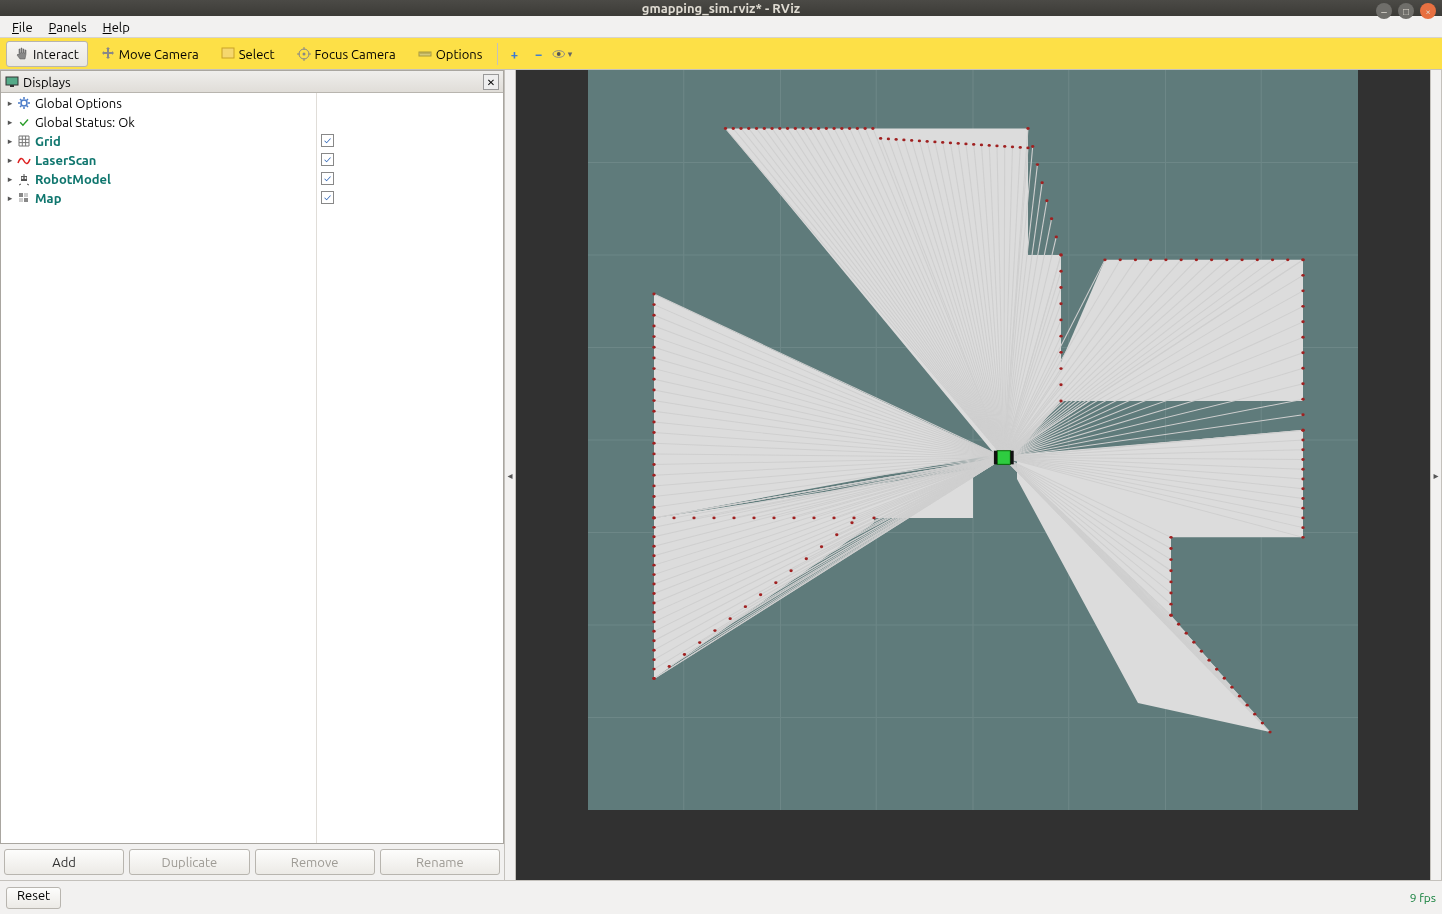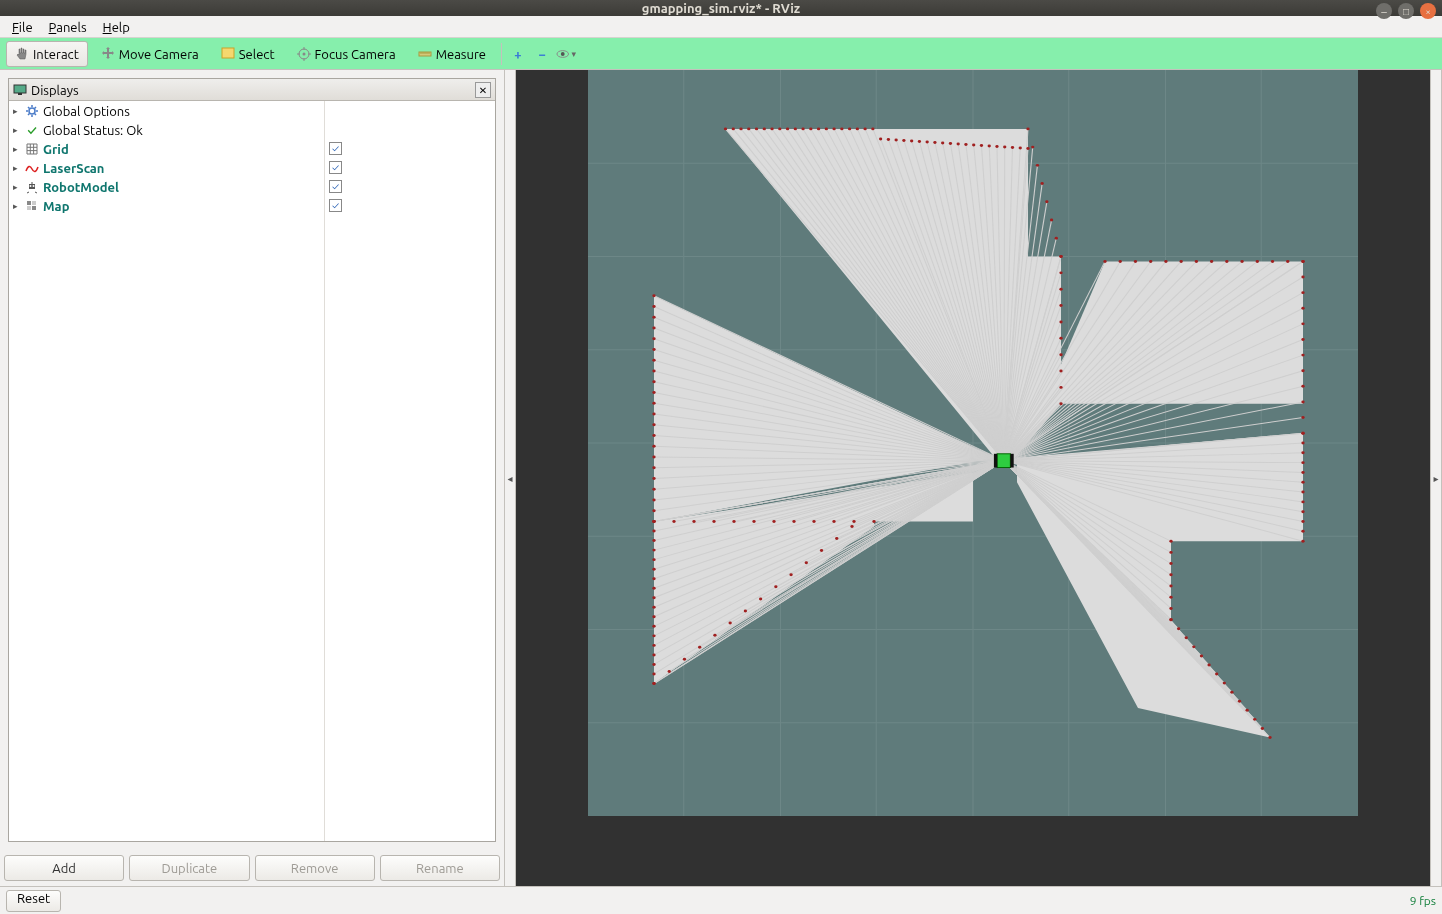--- a/index.html
+++ b/index.html
@@ -10,31 +10,31 @@
 .window-controls { position: absolute; right: 6px; top: 3px; display: flex; gap: 6px; }
 .win-btn { width: 16px; height: 16px; border-radius: 8px; display: flex; align-items: center; justify-content: center; font-size: 10px; }
 .win-min { background: #6f6e6a; }
 .win-max { background: #6f6e6a; }
 .win-close { background: #e77041; }
 
 .menubar { height: 22px; background: #f2f1f0; display: flex; align-items: center; padding: 0 4px; border-bottom: 1px solid #d6d3cf; }
 .menu-item { padding: 2px 8px; cursor: default; }
 .menu-item u { text-decoration: underline; }
 
-.toolbar { height: 32px; background: #86efac; display: flex; align-items: center; padding: 2px 6px; gap: 4px; border-bottom: 1px solid #c4c1bc; }
+.toolbar { height: 32px; background: #fde047; display: flex; align-items: center; padding: 2px 6px; gap: 4px; border-bottom: 1px solid #c4c1bc; }
 .tool-btn { display: flex; align-items: center; gap: 4px; padding: 4px 8px; border: 1px solid transparent; border-radius: 3px; cursor: default; height: 26px; }
 .tool-btn.active { border: 1px solid #b8b5af; background: linear-gradient(#f6f5f3,#e9e7e3); }
 .tool-icon { width: 14px; height: 14px; display: inline-block; }
 .tool-sep { width: 1px; height: 22px; background: #c4c1bc; margin: 0 2px; }
 .tiny-btn { width: 20px; height: 20px; display: flex; align-items: center; justify-content: center; border-radius: 3px; }
 .dropdown-arrow::after { content: "▾"; font-size: 9px; margin-left: 2px; color: #666; }
 
 .content-area { flex: 1; display: flex; }
 .left-panel { width: 504px; display: flex; flex-direction: column; }
-.displays-panel { flex: 1; border: 1px solid #a9a6a0; margin: 8px; display: flex; flex-direction: column; background: #fff; }
+.displays-panel { flex: 1; border: 1px solid #a9a6a0; margin: 0; display: flex; flex-direction: column; background: #fff; text-align: center; }
 .panel-header { height: 22px; background: linear-gradient(#efeeec,#e0ddd8); border-bottom: 1px solid #b8b5af; display: flex; align-items: center; padding: 0 4px; position: relative; }
 .panel-header-icon { width: 14px; height: 14px; margin-right: 4px; }
 .panel-close { position: absolute; right: 4px; top: 3px; width: 16px; height: 16px; border: 1px solid #999; background: #eee; font-size: 10px; display:flex; align-items:center; justify-content:center; }
 
 .tree { flex: 1; background: #fff; display: flex; }
 .tree-names { width: 316px; border-right: 1px solid #e0ddd8; }
 .tree-checks { flex: 1; }
 .tree-row { height: 19px; display: flex; align-items: center; padding-left: 4px; gap: 2px; }
 .expand { width: 10px; font-size: 9px; color: #555; }
 .item-icon { width: 14px; height: 14px; display: inline-flex; align-items: center; justify-content: center; }
@@ -45,21 +45,21 @@
 
 .panel-buttons { display: flex; gap: 5px; padding: 5px 4px; background: #f2f1f0; }
 .panel-btn { flex: 1; height: 26px; border: 1px solid #b8b5af; border-radius: 3px; background: linear-gradient(#fdfdfc,#eceae6); display:flex; align-items:center; justify-content:center; color: #333; }
 .panel-btn.disabled { color: #9e9b95; }
 .collapse-handle { width: 12px; display:flex; align-items:center; justify-content:center; background: #f2f1f0; font-size:10px; color:#555; border-left:1px solid #c4c1bc; border-right:1px solid #c4c1bc;}
 .viewport { flex: 1; background: #313131; position: relative; }
 .viewport-inner { position: absolute; left: 72px; right: 72px; top: 0; bottom: 70px; background: #5f7b7b; overflow:hidden;}
 .scan-area { position:absolute; inset:0;}
 .free-space { fill: #dcdcdc; }
 
-.statusbar { height: 28px; background: #f2f1f0; border-top: 1px solid #c4c1bc; display: flex; align-items: center; padding: 0 6px; justify-content: space-between; gap: 30px; }
+.statusbar { height: 34px; background: #f2f1f0; border-top: 1px solid #c4c1bc; display: flex; align-items: center; padding: 0 6px; justify-content: space-between; gap: 30px; }
 .reset-btn { height: 22px; padding: 0 10px; border: 1px solid #b8b5af; border-radius: 3px; background: linear-gradient(#fdfdfc,#eceae6); }
 .fps { font-size: 12px; color: #15803d; }
 </style>
 </head>
 <body>
 
 <div class="titlebar">
   <span class="titlebar-title">gmapping_sim.rviz* - RViz</span>
   <div class="window-controls">
     <div class="win-btn win-min">‒</div>
@@ -109,21 +109,21 @@
     </span>
     <span>Focus Camera</span>
   </div>
   <div class="tool-btn">
     <span class="tool-icon">
       <svg viewBox="0 0 14 14">
           <rect x="1" y="5" width="12" height="4" fill="#d4c97a" stroke="#a89a3e"></rect>
           <path d="M3 5v2M5 5v2M7 5v2M9 5v2M11 5v2" stroke="#a89a3e"></path>
         </svg>
     </span>
-    <span>Measure</span>
+    <span>Options</span>
   </div>
   <div class="tool-sep"></div>
   <div class="tiny-btn">
       <span style="color:#3a7bd5;font-weight:bold;">+</span>
     </div>
   <div class="tiny-btn">
       <span style="color:#3a7bd5;font-weight:bold;">−</span>
     </div>
   <div class="tiny-btn dropdown-arrow">
     <svg width="14" height="14" viewBox="0 0 14 14">

